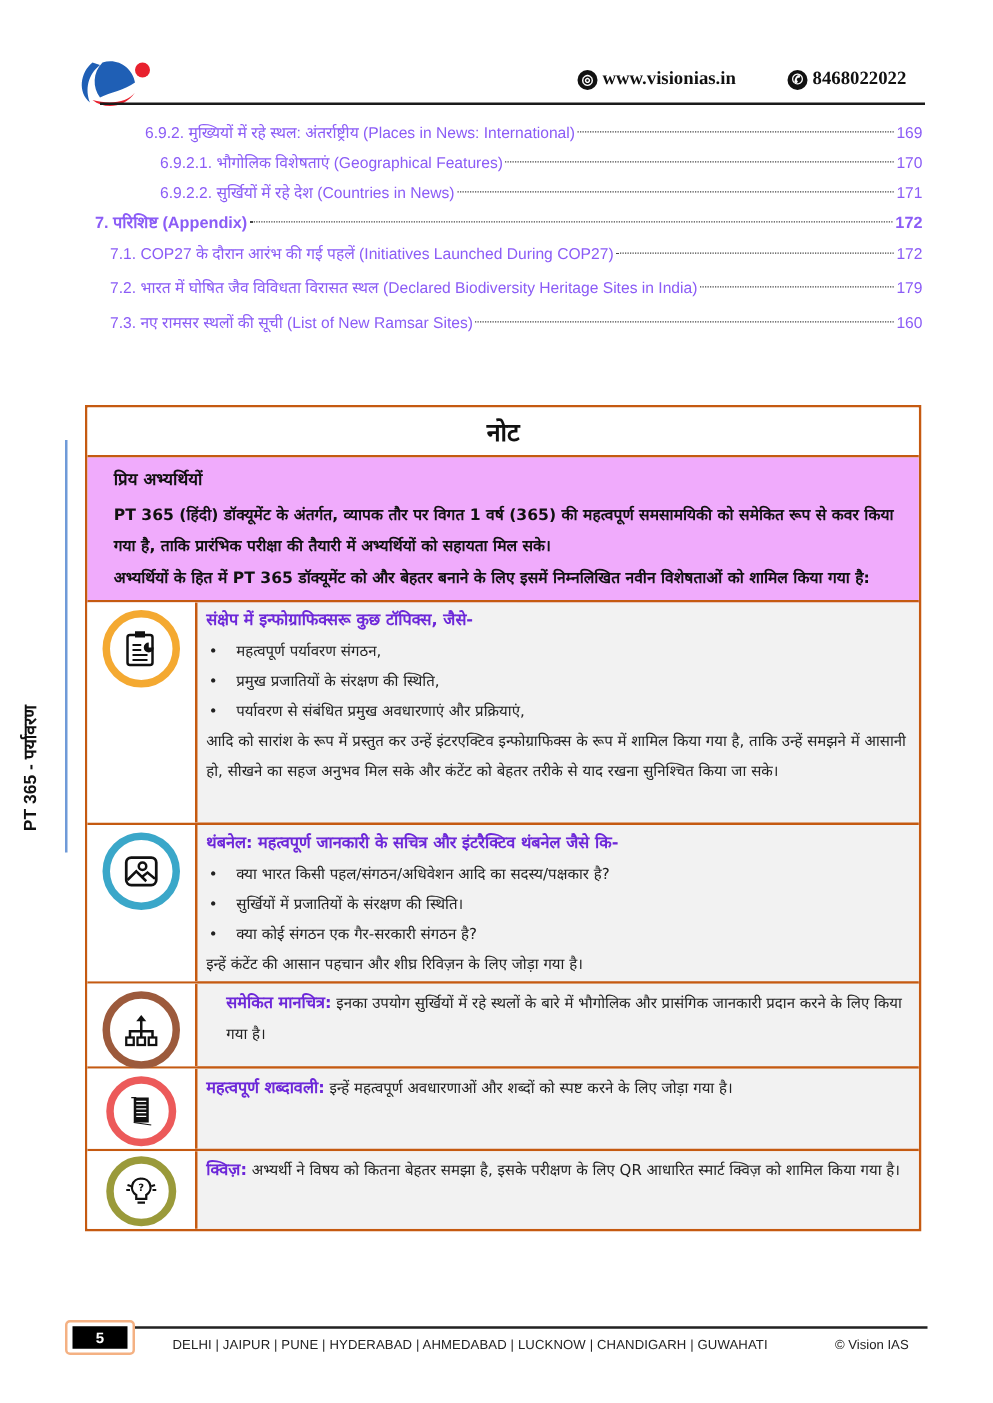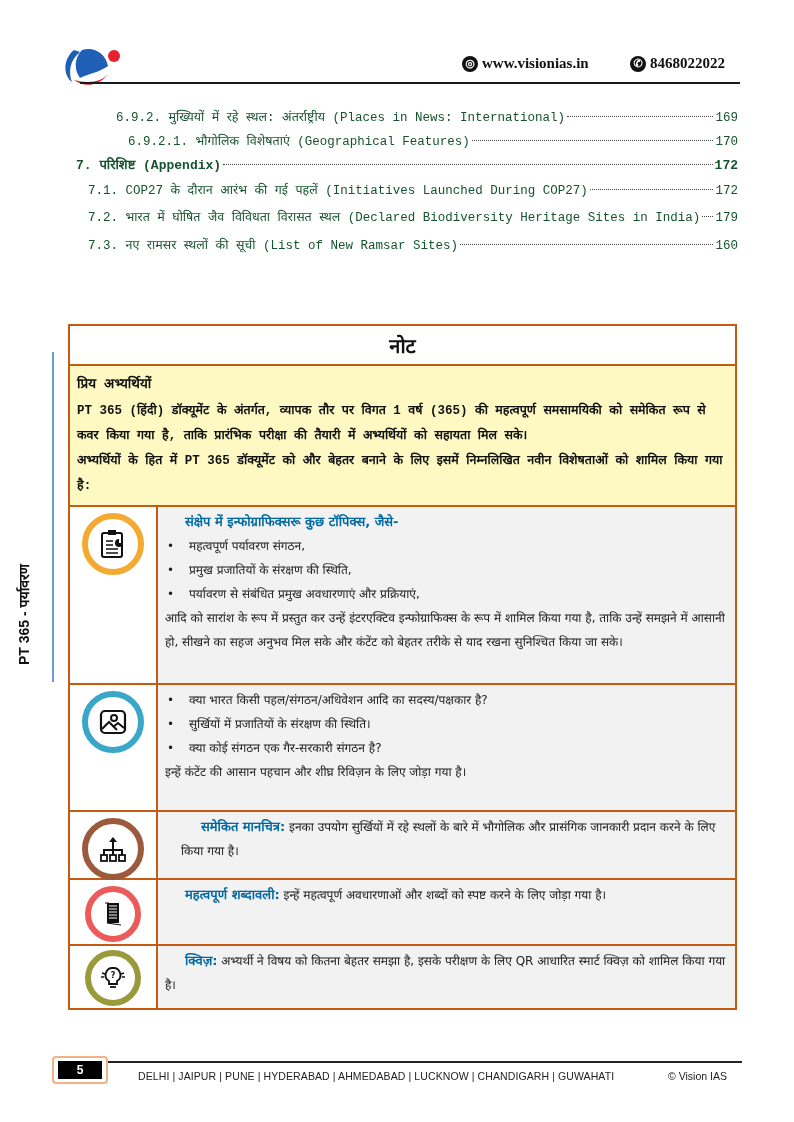--- a/index.html
+++ b/index.html
@@ -8,43 +8,43 @@
     background: #ffffff; font-family: "DejaVu Sans", "Liberation Sans", sans-serif; color: #111;
   }
   .logo { position: absolute; left: 60px; top: 44px; width: 62px; height: 46px; }
   .contact { position: absolute; top: 55px; display: flex; align-items: center; gap: 4px;
     font-family: "Liberation Serif", serif; font-weight: bold; font-size: 15px; color: #111; }
   .contact .ic { width: 16px; height: 16px; border-radius: 50%; background: #111; display: inline-flex; align-items: center; justify-content: center; color: #fff; font-size: 11px; }
   .web { left: 462px; }
   .phone { left: 630px; }
   .hdr-rule { position: absolute; left: 80px; top: 82px; width: 660px; height: 2px; background: #1a1a1a; }
 
-  .toc { position: absolute; left: 76px; top: 94px; width: 662px; font-family: Liberation Mono, monospace; font-size: 12.5px; color: #14532d; margin-top: 12px; }
+  .toc { position: absolute; left: 76px; top: 94px; width: 662px; font-family: Liberation Sans, sans-serif; font-size: 12.5px; color: #8b5cf6; }
   .toc-row { display: flex; align-items: baseline; height: 24px; line-height: 24px; }
   .toc-row .label { white-space: nowrap; }
   .toc-row .dots { flex: 1; border-bottom: 1px dotted #444; margin: 0 2px; transform: translateY(-4px); }
   .toc-row .page { white-space: nowrap; }
   .toc-row.bold { font-weight: bold; font-size: 13px; }
   .lvl1 { padding-left: 0; }
   .lvl2 { padding-left: 12px; }
   .lvl4 { padding-left: 40px; }
 
   .side-line { position: absolute; left: 52px; top: 352px; width: 2px; height: 330px; background: #6f9ad8; }
   .side-label { position: absolute; left: 14px; top: 665px; transform: rotate(-90deg); transform-origin: left top;
     font-family: "Liberation Sans", sans-serif; font-weight: bold; font-size: 14px; white-space: nowrap; color: #111; }
 
   .note { position: absolute; left: 68px; top: 324px; width: 665px; border: 2px solid #c55a11; box-sizing: content-box; }
   .note-title { height: 38px; display: flex; align-items: center; justify-content: center; font-size: 20px; font-weight: bold; border-bottom: 2px solid #c55a11; background: #fff; }
-  .intro { background: #fef9c3; padding: 6px 7px 6px 7px; border-bottom: 2px solid #c55a11; font-weight: bold; font-size: 12.5px; line-height: 25px; font-family: Liberation Mono, monospace; }
+  .intro { background: #f0abfc; padding: 6px 7px 6px 21px; border-bottom: 2px solid #c55a11; font-weight: bold; font-size: 12.5px; line-height: 25px; }
   .intro .greet { font-size: 13.5px; margin-bottom: 2px; }
   .feat { display: flex; border-bottom: 2px solid #c55a11; background: #f2f2f2; }
   .feat:last-child { border-bottom: none; }
   .feat .icon-cell { width: 86px; flex: 0 0 86px; background: #fff; border-right: 2px solid #c55a11; display: flex; justify-content: center; }
   .feat .txt { flex: 1; padding: 3px 7px; font-size: 12px; line-height: 24px; color: #222; }
-  .feat .txt .head { font-weight: bold; font-size: 13px; color: #0369a1; margin-left: 20px; }
+  .feat .txt .head { font-weight: bold; font-size: 13px; color: #6d28d9; }
   .feat ul { margin: 0; padding-left: 24px; list-style: none; }
   .feat li { position: relative; padding-left: 0; }
   .feat li::before { content: "•"; position: absolute; left: -22px; font-size: 12px; }
   .circle { width: 50px; height: 50px; border-radius: 50%; border: 6px solid; display: flex; align-items: center; justify-content: center; background: #fff; margin-top: 6px; }
   .f1 { height: 176px; }
   .f2 { height: 125px; }
   .f3 { height: 66px; gap: 16px; }
   .f4 { height: 64px; }
   .f5 { height: 62px; }
 
@@ -79,20 +79,25 @@
   <div class="toc-row lvl4">
     <span class="label">6.9.2. मुख्यियों में रहे स्थल: अंतर्राष्ट्रीय (Places in News: International)</span>
     <span class="dots"></span>
     <span class="page">169</span>
   </div>
   <div class="toc-row lvl4" style="padding-left:52px">
     <span class="label">6.9.2.1. भौगोलिक विशेषताएं (Geographical Features)</span>
     <span class="dots"></span>
     <span class="page">170</span>
   </div>
+  <div class="toc-row lvl4" style="padding-left:52px">
+    <span class="label">6.9.2.2. सुर्खियों में रहे देश (Countries in News)</span>
+    <span class="dots"></span>
+    <span class="page">171</span>
+  </div>
   <div class="toc-row bold lvl1">
     <span class="label">7. परिशिष्ट (Appendix)</span>
     <span class="dots"></span>
     <span class="page">172</span>
   </div>
   <div class="toc-row lvl2" style="height:26px;line-height:26px">
     <span class="label">7.1. COP27 के दौरान आरंभ की गई पहलें (Initiatives Launched During COP27)</span>
     <span class="dots"></span>
     <span class="page">172</span>
   </div>
@@ -153,20 +158,21 @@
       <div class="circle" style="border-color:#3aa7c9">
         <svg width="28" height="26" viewBox="0 0 28 26">
             <rect x="2" y="2" width="24" height="22" rx="4" fill="none" stroke="#111" stroke-width="2.2"></rect>
             <circle cx="15" cy="9" r="3" fill="none" stroke="#111" stroke-width="2"></circle>
             <path d="M3 20 L10 13 L18 21" fill="none" stroke="#111" stroke-width="2"></path>
             <path d="M14 18 L19 14 L25 19" fill="none" stroke="#111" stroke-width="2"></path>
           </svg>
       </div>
     </div>
     <div class="txt">
+      <div class="head">थंबनेल: महत्वपूर्ण जानकारी के सचित्र और इंटरैक्टिव थंबनेल जैसे कि-</div>
       <ul>
         <li>क्या भारत किसी पहल/संगठन/अधिवेशन आदि का सदस्य/पक्षकार है?</li>
         <li>सुर्खियों में प्रजातियों के संरक्षण की स्थिति।</li>
         <li>क्या कोई संगठन एक गैर-सरकारी संगठन है?</li>
       </ul>
       <div>इन्हें कंटेंट की आसान पहचान और शीघ्र रिविज़न के लिए जोड़ा गया है।</div>
     </div>
   </div>
 
   <div class="feat f3">

